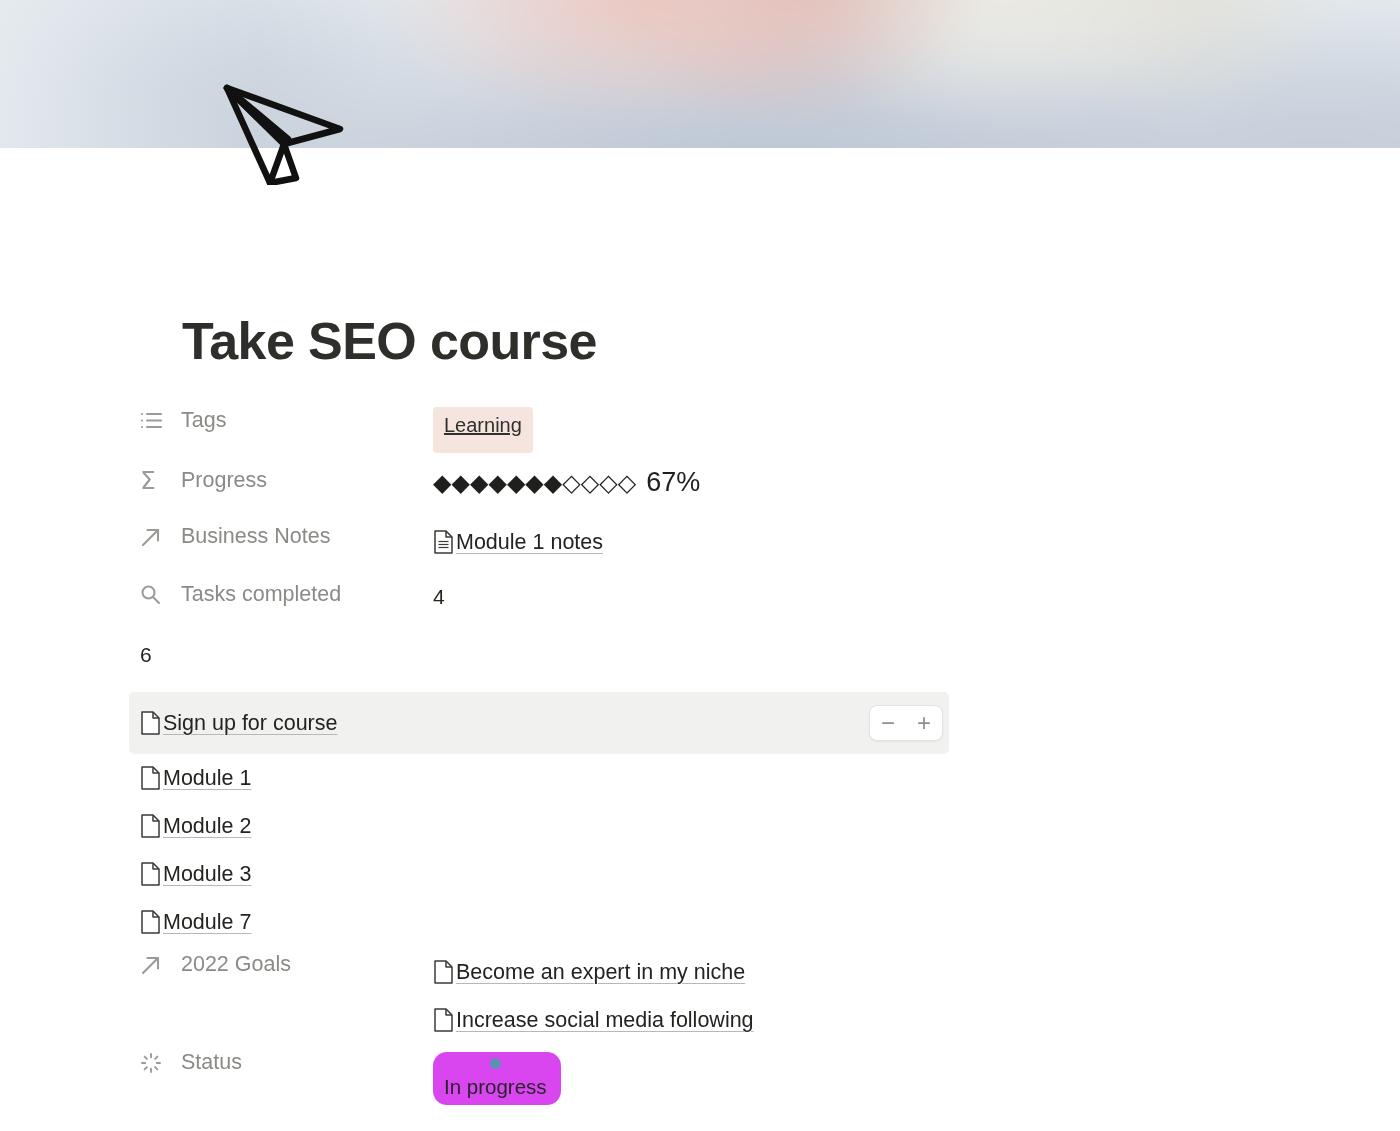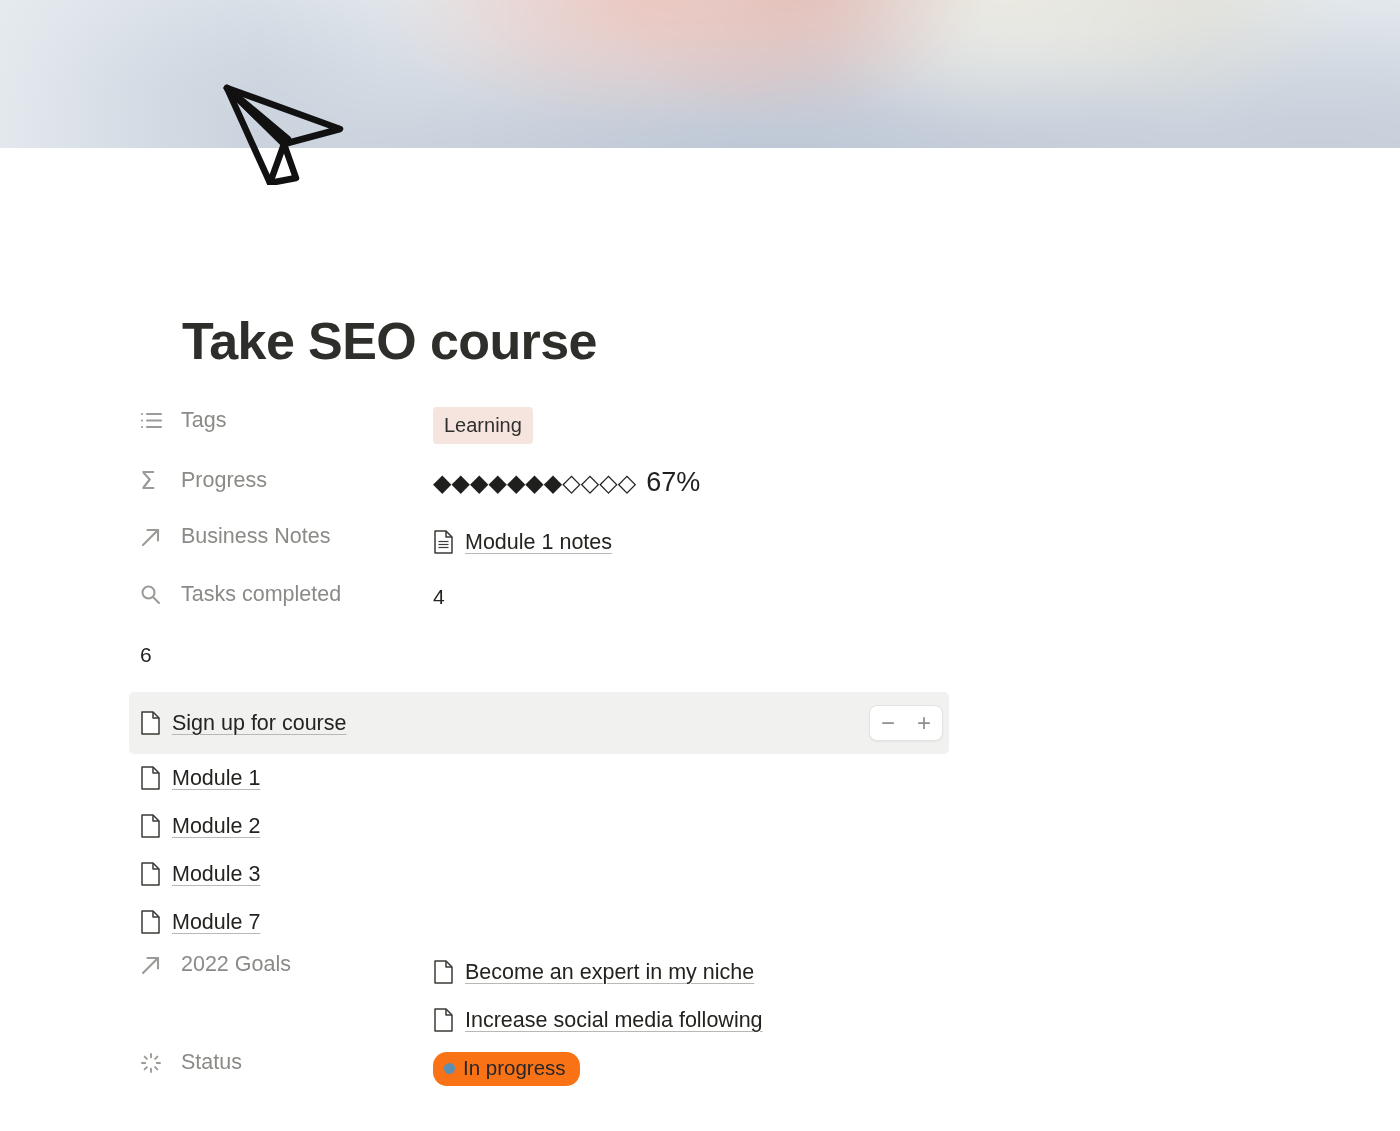--- a/index.html
+++ b/index.html
@@ -142,23 +142,24 @@
     min-width: 0;
   }
 
   
   .tag {
     display: inline-block;
     background: #f6e4df;
     color: #30302c;
     font-size: 20px;
     line-height: 1;
-    padding: 8px 11px 9px;
+    padding: 8px 11px 18px;
     border-radius: 4px;
     margin-top: 5px;
+    text-decoration: underline;
   }
 
   
   .progress {
     display: flex;
     align-items: center;
     gap: 0px;
     padding-top: 9px;
     color: #1f1f1d;
   }
@@ -182,21 +183,21 @@
     font-size: 21px;
     color: #24241f;
     padding-top: 10px;
     line-height: 1;
   }
 
   
   .rel {
     display: flex;
     align-items: center;
-    gap: 10px;
+    gap: 1px;
     height: 48px;
     position: relative;
   }
   .rel-icon {
     width: 22px;
     flex: 0 0 22px;
     display: flex;
     align-items: center;
     justify-content: center;
   }
@@ -500,21 +501,21 @@
               <line x1="17.4" y1="17.4" x2="15.1" y2="15.1"></line>
               <line x1="11" y1="20" x2="11" y2="16.8"></line>
               <line x1="4.6" y1="17.4" x2="6.9" y2="15.1"></line>
               <line x1="2" y1="11" x2="5.2" y2="11"></line>
               <line x1="4.6" y1="4.6" x2="6.9" y2="6.9"></line>
             </svg>
           </span>
           <span class="prop-name">Status</span>
         </div>
         <div class="prop-value">
-          <span class="status-pill" style="background: #f97316;">
+          <span class="status-pill" style="background: #d946ef; flex-direction: column;">
             <span class="status-dot" style="background: rgb(91, 143, 180);"></span>
             <span class="status-text">In progress</span>
           </span>
         </div>
       </div>
 
     </div>
   </div>
 </div>
 

